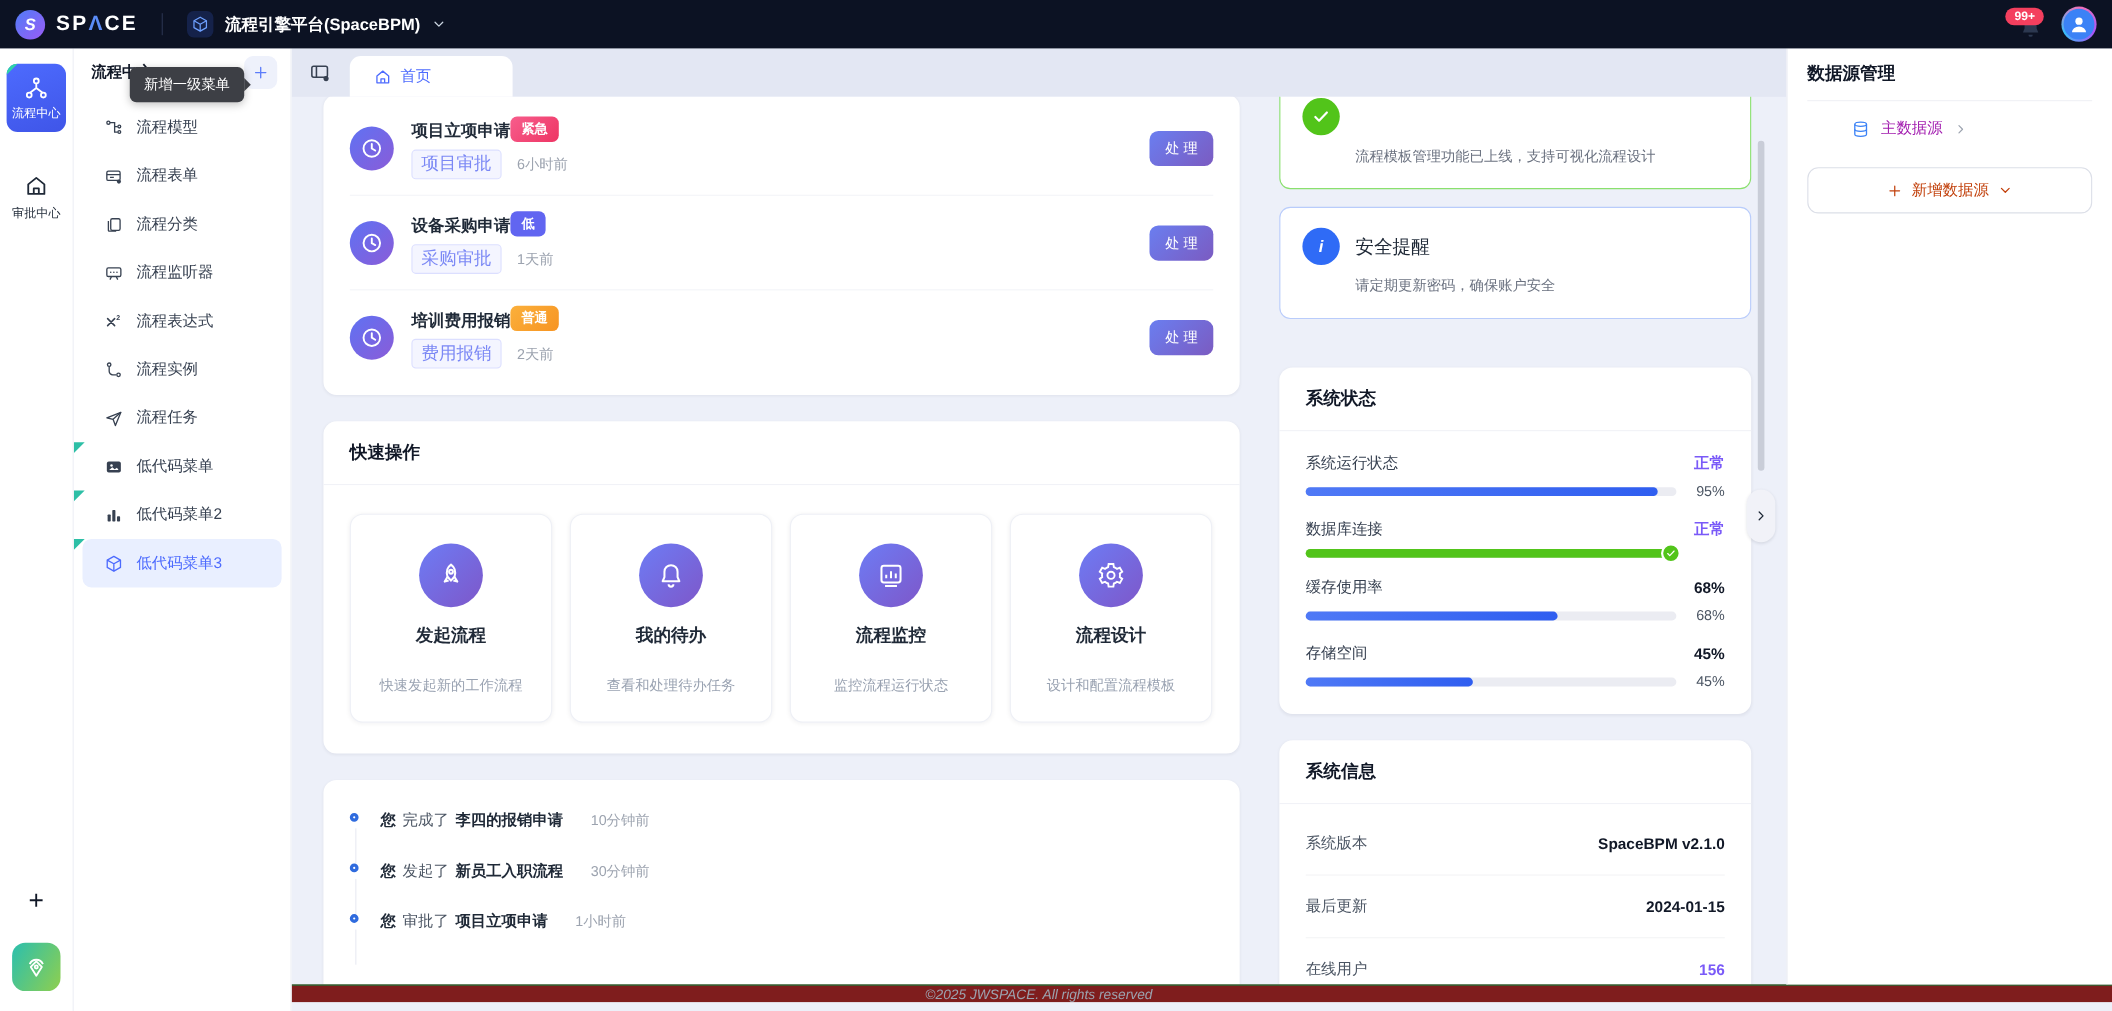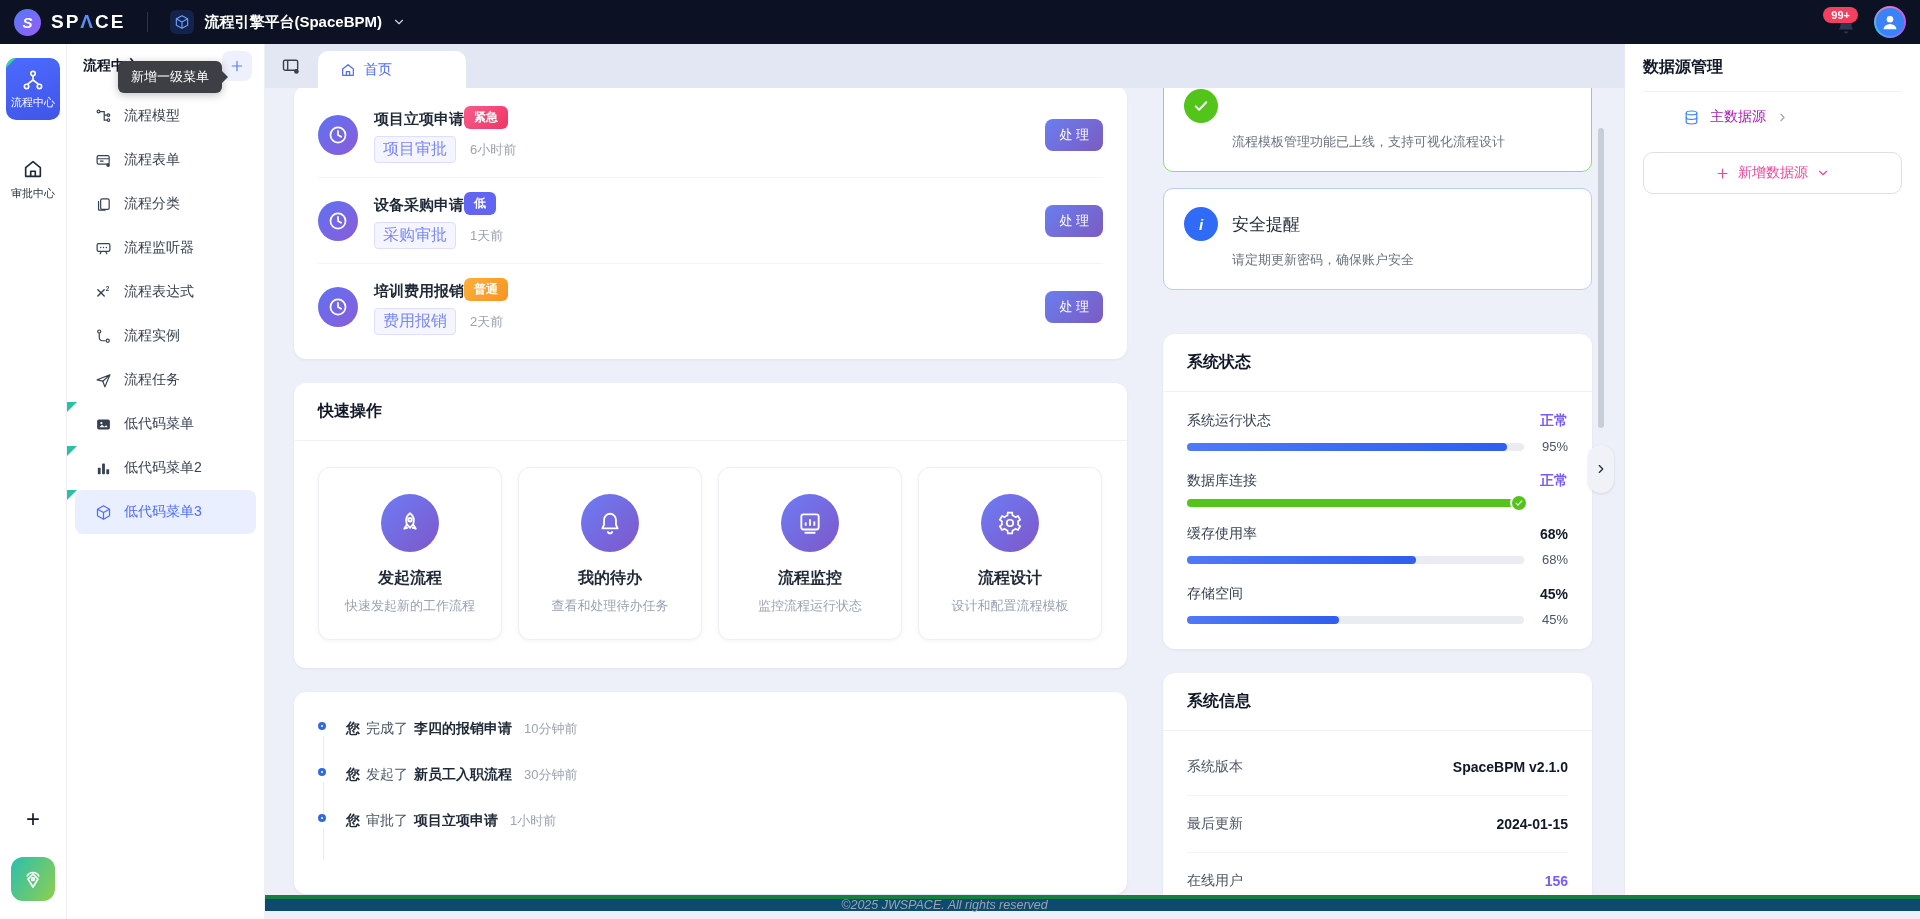--- a/index.html
+++ b/index.html
@@ -81,32 +81,32 @@
   .todo-tag { font-size:16px; color:#7b88f5; background:#f4f5ff; border:1px solid #dcdfff; border-radius:4px; padding:2px 8px; }
   .todo-time { font-size:13px; color:#9ca3af; }
   .todo-action { margin-left:auto; background:linear-gradient(135deg,#6a7ef0,#7b5bc1); color:#fff; font-size:13px; padding:7px 14px; border-radius:8px; border:none; cursor:pointer; white-space:nowrap; }
 
   
   .quick-card { margin-top:24px; }
   .quick-grid { display:flex; gap:16px; padding:26px 24px 28px 24px; }
   .quick-tile { width:184px; background:#fff; border:1px solid #eef0f6; border-radius:12px; box-shadow:0 1px 4px rgba(15,23,42,.05); display:flex; flex-direction:column; align-items:center; padding:26px 10px 24px 10px; cursor:pointer; }
   .quick-icon { width:58px; height:58px; border-radius:50%; background:linear-gradient(135deg,#6d7cf5,#7e57c9); display:flex; align-items:center; justify-content:center; }
   .quick-title { margin-top:16px; font-size:16px; font-weight:bold; color:#1f2937; }
-  .quick-desc { margin-top:8px; font-size:13px; color:#9aa3b2; }
+  .quick-desc { margin-top:25px; font-size:13px; color:#9aa3b2; }
 
   
   .recent-card { margin-top:24px; }
   .recent-list { padding:14px 24px 22px 24px; position:relative; }
   .recent-item { position:relative; display:flex; align-items:baseline; gap:6px; padding:14px 0 14px 28px; }
   .recent-item:before { content:""; position:absolute; left:5px; top:30px; bottom:-16px; width:1px; background:#e8eaf2; }
   .recent-item:last-child:before { display:none; }
   .recent-dot { position:absolute; left:0; top:16px; width:8px; height:8px; border-radius:50%; border:3px solid #2f6bde; background:#fff; }
   .recent-user,.recent-object { font-weight:bold; color:#1f2937; font-size:14px; }
   .recent-action { color:#4b5563; font-size:14px; }
-  .recent-time { color:#9ca3af; font-size:13px; margin-left:6px; }
+  .recent-time { color:#9ca3af; font-size:13px; margin-left:19px; }
   .view-all { color:#3b82f6; font-size:14px; text-decoration:none; cursor:pointer; }
 
   
   .notice-card { border-radius:10px; background:#fff; padding:18px 20px; }
   .notice-green { border:1px solid #8ae06e; margin-top:-34px; }
   .notice-blue { border:1px solid #b9ccfb; margin-top:16px; }
   .notice-row { display:flex; align-items:center; gap:14px; }
   .notice-icon-green { width:34px; height:34px; border-radius:50%; background:#52c41a; display:flex; align-items:center; justify-content:center; flex:none; }
   .notice-icon-blue { width:34px; height:34px; border-radius:50%; background:#2f6bf6; display:flex; align-items:center; justify-content:center; flex:none; color:#fff; font-weight:bold; font-size:15px; font-style:italic; }
   .notice-title { font-size:17px; color:#1f2937; }
@@ -133,28 +133,28 @@
   .info-label { font-size:14px; color:#4b5563; }
   .info-value { font-size:14px; font-weight:bold; color:#111827; }
   .info-value.purple { color:#7a5af8; font-weight:bold; }
 
   
   .rightpanel { position:absolute; left:1624px; top:44px; width:296px; height:851px; background:#fff; border-left:1px solid #e8eaf2; z-index:25; padding:0 18px; }
   .rp-header { height:48px; display:flex; align-items:center; border-bottom:1px solid #f0f1f6; font-size:16px; font-weight:bold; color:#111827; }
   .rp-primary { display:flex; align-items:center; gap:10px; padding:16px 0 16px 40px; font-size:14px; color:#a21caf; cursor:pointer; }
   .rp-primary svg.db { color:#3b82f6; }
   .rp-primary .chev { color:#9ca3af; }
-  .rp-add-btn { margin-top:10px; width:100%; height:42px; border:1px solid #dcdfe8; border-radius:10px; background:#fff; color:#ec4899; font-size:14px; display:flex; align-items:center; justify-content:center; gap:8px; cursor:pointer; }
+  .rp-add-btn { margin-top:10px; width:100%; height:42px; border:1px solid #dcdfe8; border-radius:10px; background:#fff; color:#c2410c; font-size:14px; display:flex; align-items:center; justify-content:center; gap:8px; cursor:pointer; }
 
   
   .collapse-handle { position:absolute; left:1588px; top:445px; width:26px; height:48px; background:#f1f2f8; border-radius:13px; display:flex; align-items:center; justify-content:center; color:#1f2937; cursor:pointer; z-index:40; box-shadow:0 1px 3px rgba(15,23,42,.12); }
   .scrollbar-thumb { position:absolute; left:1598px; top:128px; width:6px; height:300px; border-radius:3px; background:#c9cdd8; z-index:35; cursor:pointer; }
 
   
-  .footer { position:absolute; left:265px; top:895px; width:1655px; height:16px; background:#0c4a6e; border-top:4px solid #15803d; display:flex; align-items:center; }
+  .footer { position:absolute; left:265px; top:895px; width:1655px; height:16px; background:#7f1d1d; border-top:1px solid #15803d; display:flex; align-items:center; }
   .footer-text { width:1359px; text-align:center; font-size:12.5px; font-style:italic; color:#9ca3af; }
 </style>
 </head>
 <body>
 
 <svg width="0" height="0" style="position:absolute">
   <defs>
     <symbol id="i-org" viewBox="0 0 24 24">
         <g fill="none" stroke="currentColor" stroke-width="1.8">
           <circle cx="12" cy="5" r="2.4"></circle>

